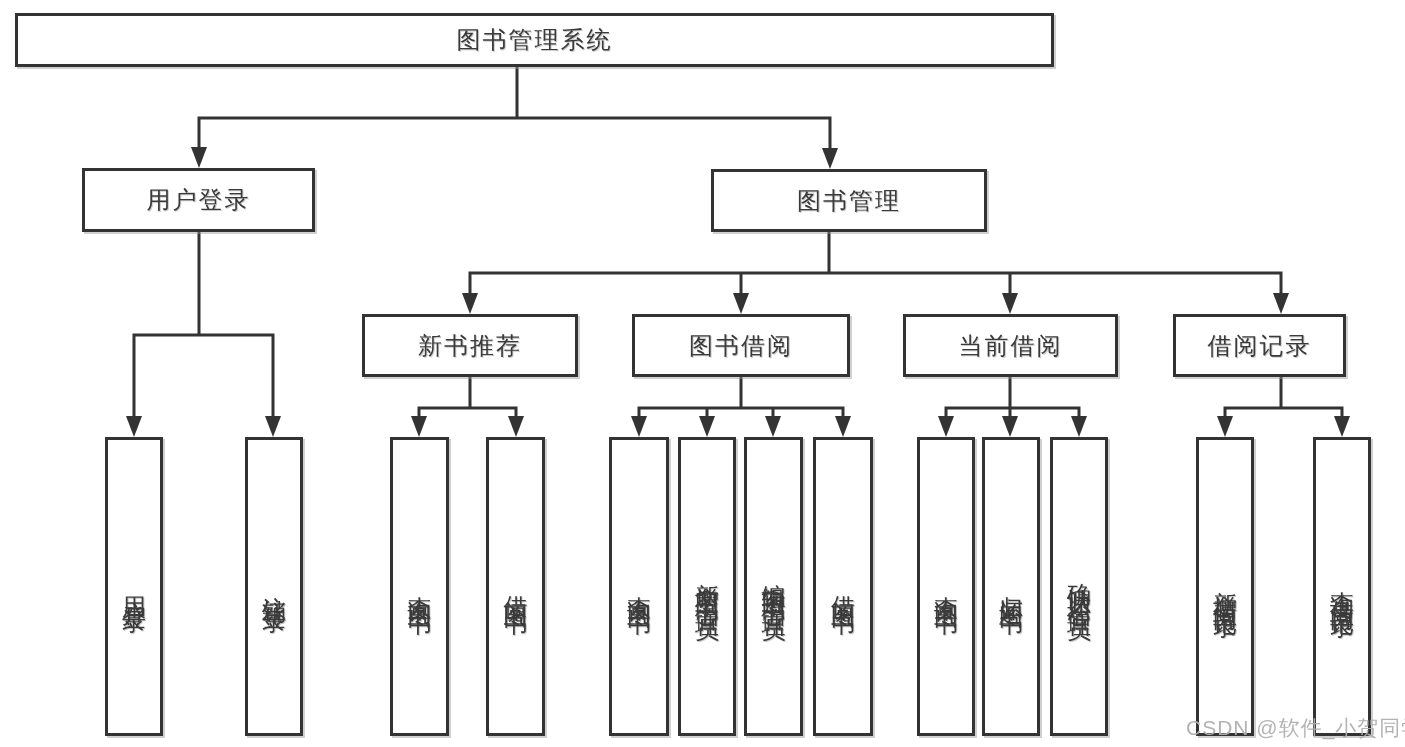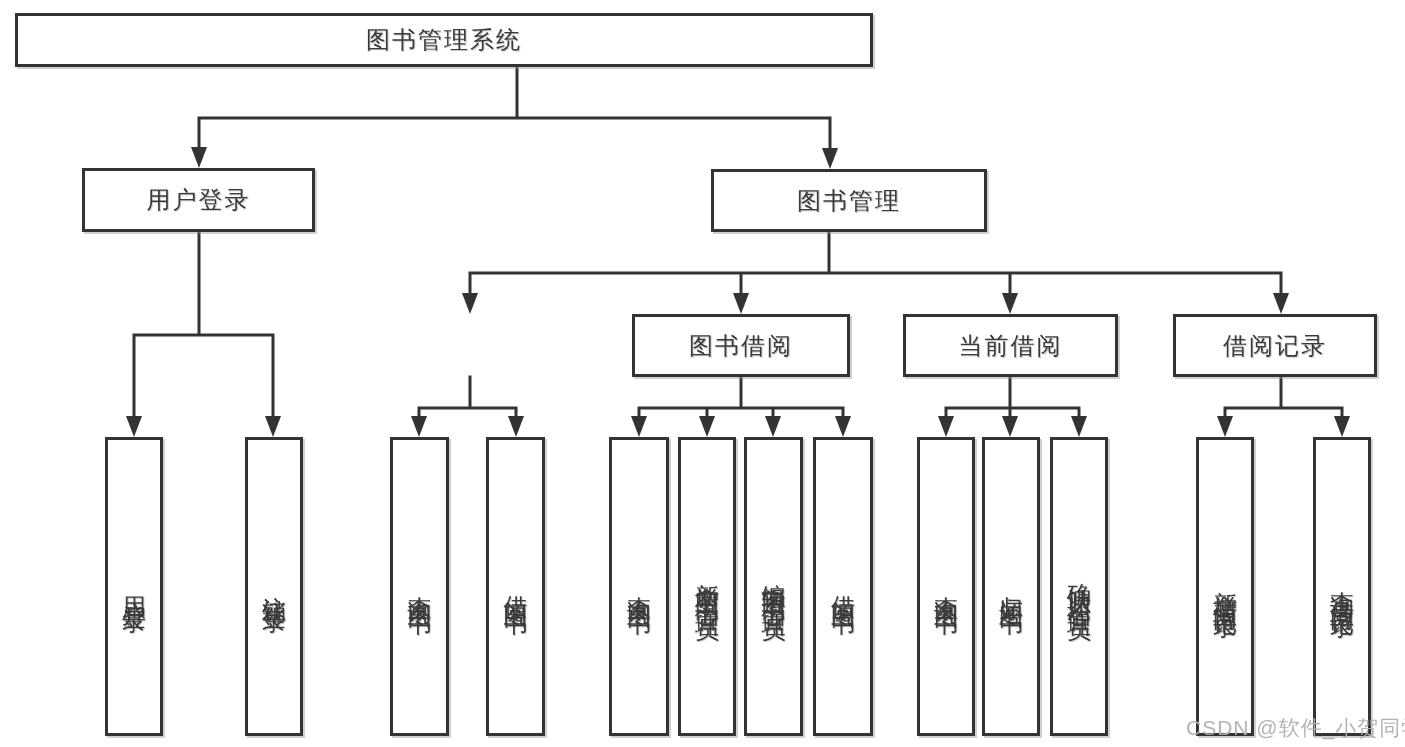--- a/index.html
+++ b/index.html
@@ -92,38 +92,41 @@
       <path d="M765 416 L781 416 L773 437 Z"></path>
       <path d="M835 416 L851 416 L843 437 Z"></path>
       <path d="M938 416 L954 416 L946 437 Z"></path>
       <path d="M1002 416 L1018 416 L1010 437 Z"></path>
       <path d="M1071 416 L1087 416 L1079 437 Z"></path>
       <path d="M1217 416 L1233 416 L1225 437 Z"></path>
       <path d="M1334 416 L1350 416 L1342 437 Z"></path>
     </g>
   </svg>
 
-  <div class="node" style="left:15px; top:13px; width:858px; height:54px;">
+  <div class="node" style="left:15px; top:13px; width:1039px; height:54px;">
     <span>图书管理系统</span>
   </div>
 
   <div class="node" style="left:82px; top:168px; width:233px; height:64px;">
     <span>用户登录</span>
   </div>
   <div class="node" style="left:711px; top:169px; width:276px; height:63px;">
     <span>图书管理</span>
   </div>
 
+  <div class="node" style="left:362px; top:314px; width:216px; height:63px;">
+    <span>新书推荐</span>
+  </div>
   <div class="node" style="left:632px; top:314px; width:218px; height:63px;">
     <span>图书借阅</span>
   </div>
   <div class="node" style="left:903px; top:314px; width:215px; height:63px;">
     <span>当前借阅</span>
   </div>
-  <div class="node" style="left:1173px; top:314px; width:204px; height:63px;">
+  <div class="node" style="left:1173px; top:314px; width:173px; height:63px;">
     <span>借阅记录</span>
   </div>
 
   <div class="node vert" style="left:105px; top:437px; width:58px; height:299px;">
     <span>用户登录</span>
   </div>
   <div class="node vert" style="left:245px; top:437px; width:58px; height:299px;">
     <span>注销登录</span>
   </div>
 

